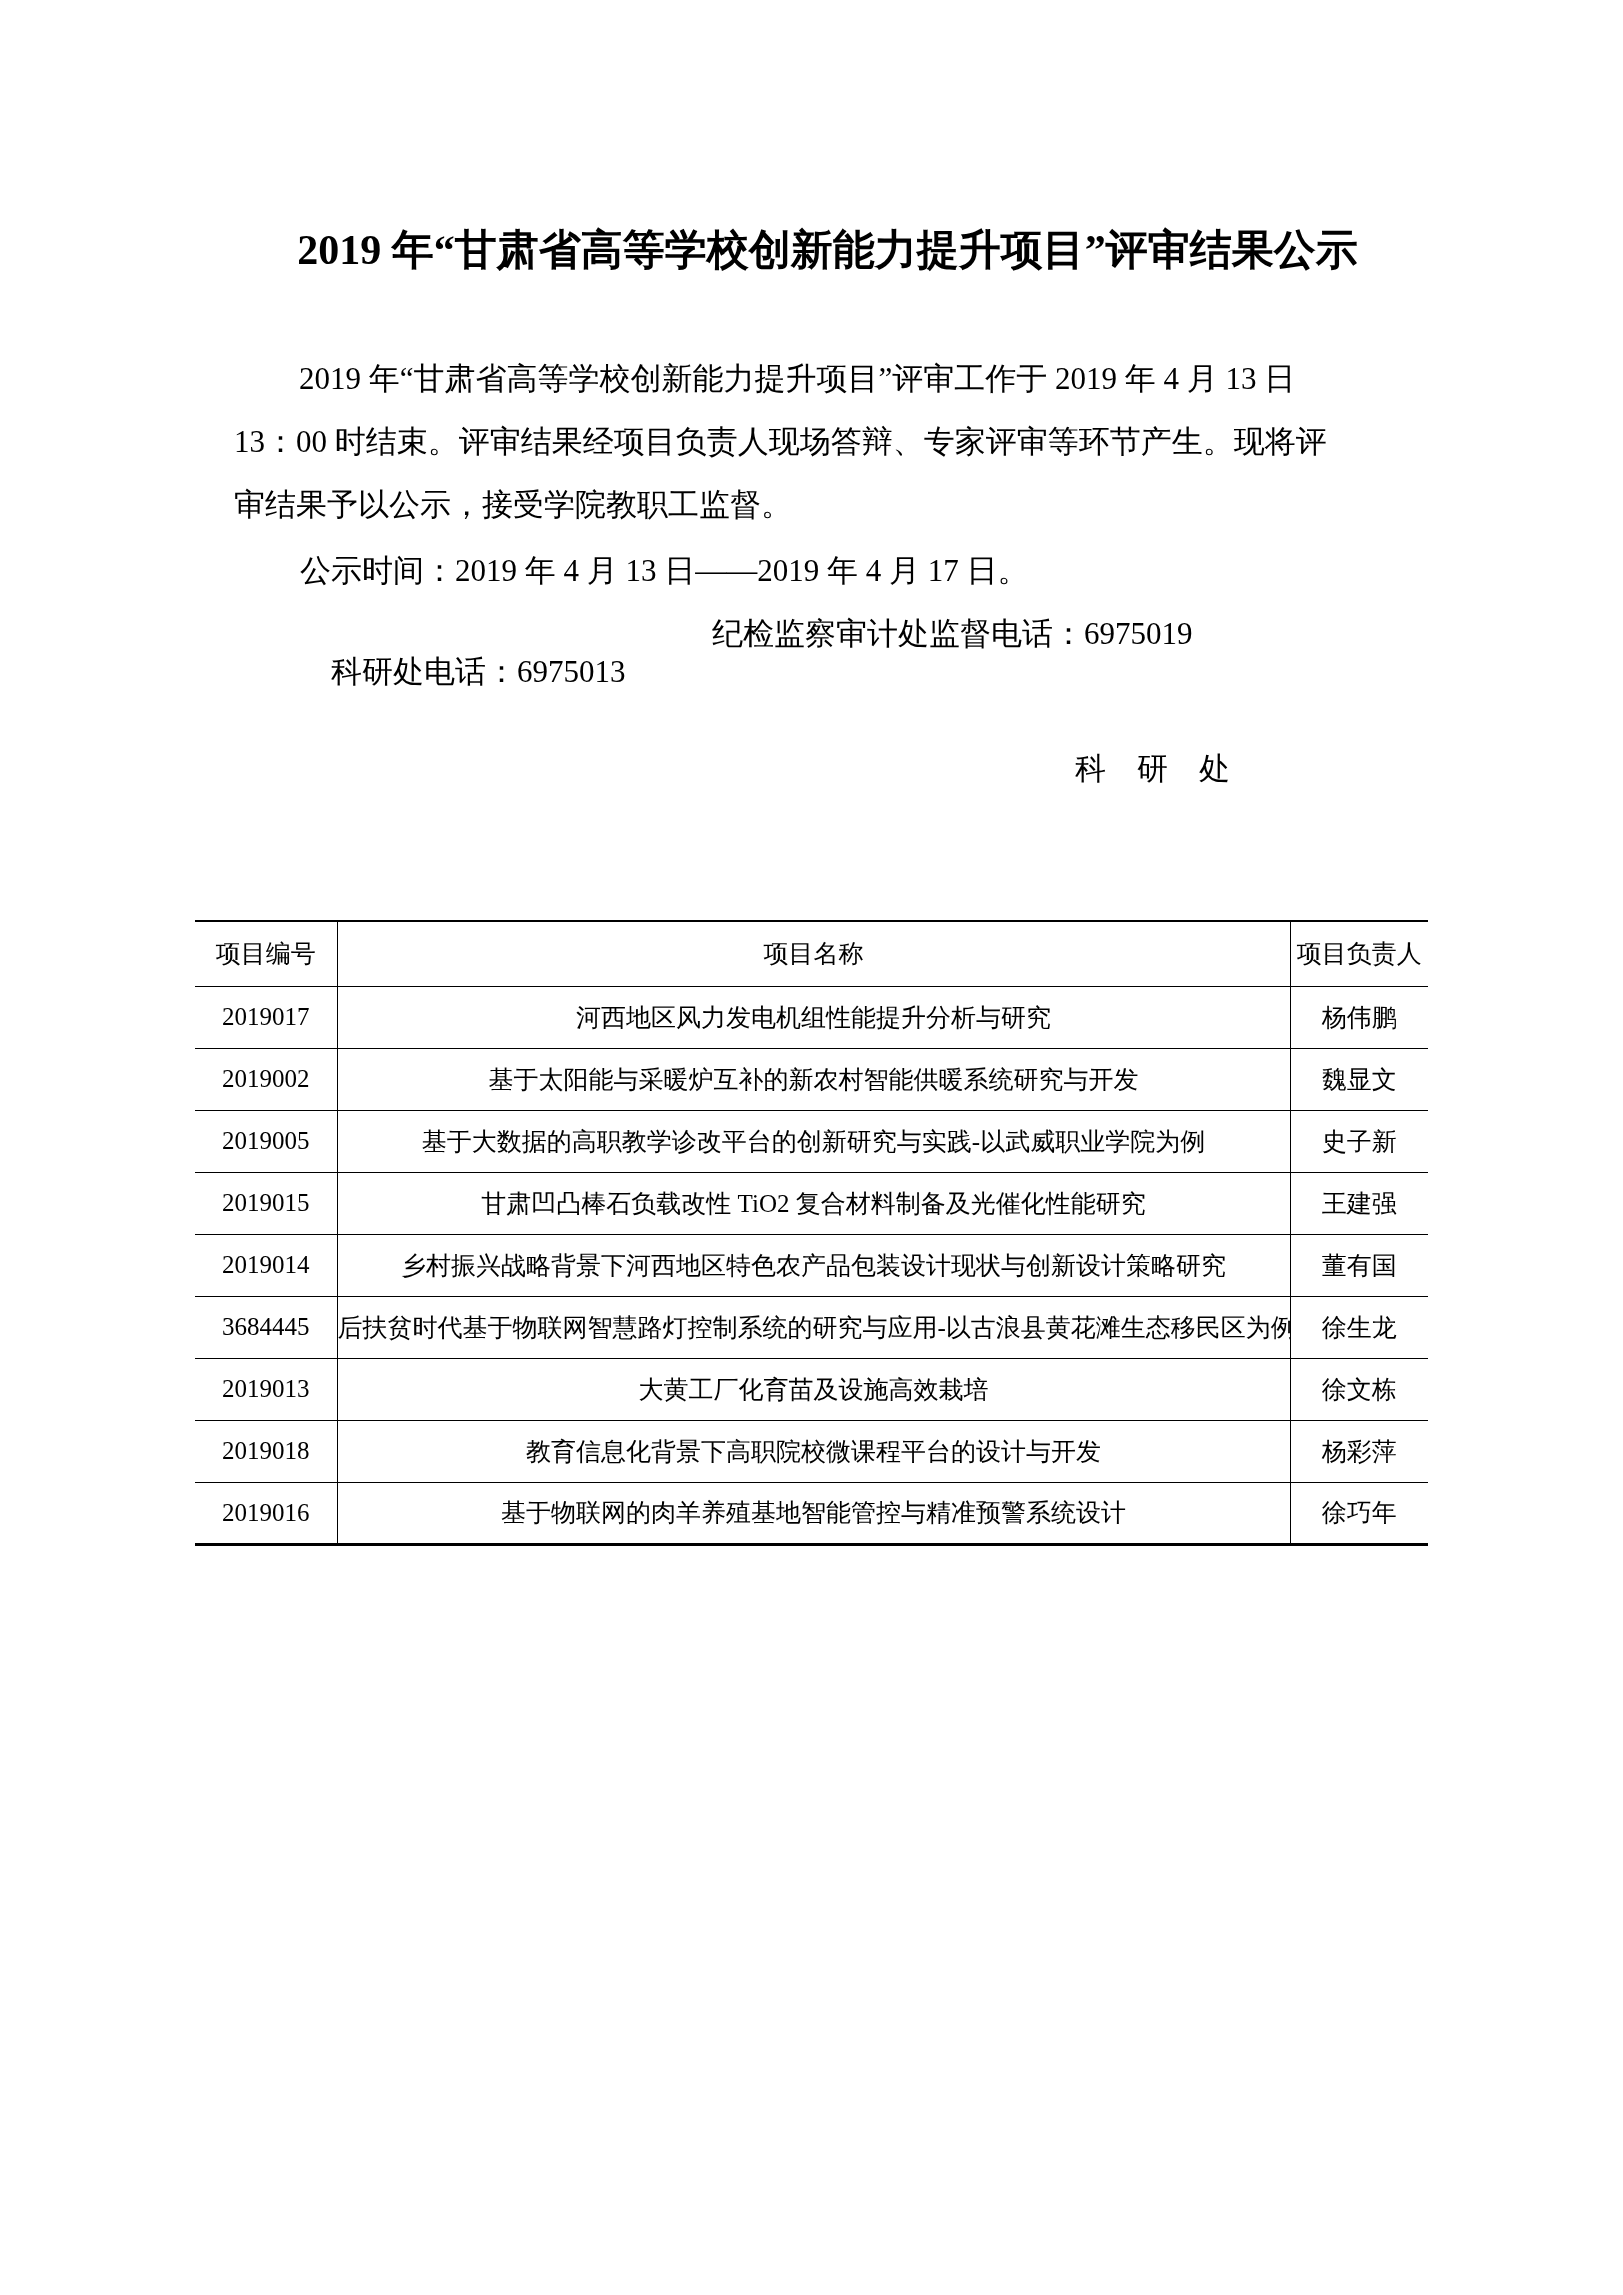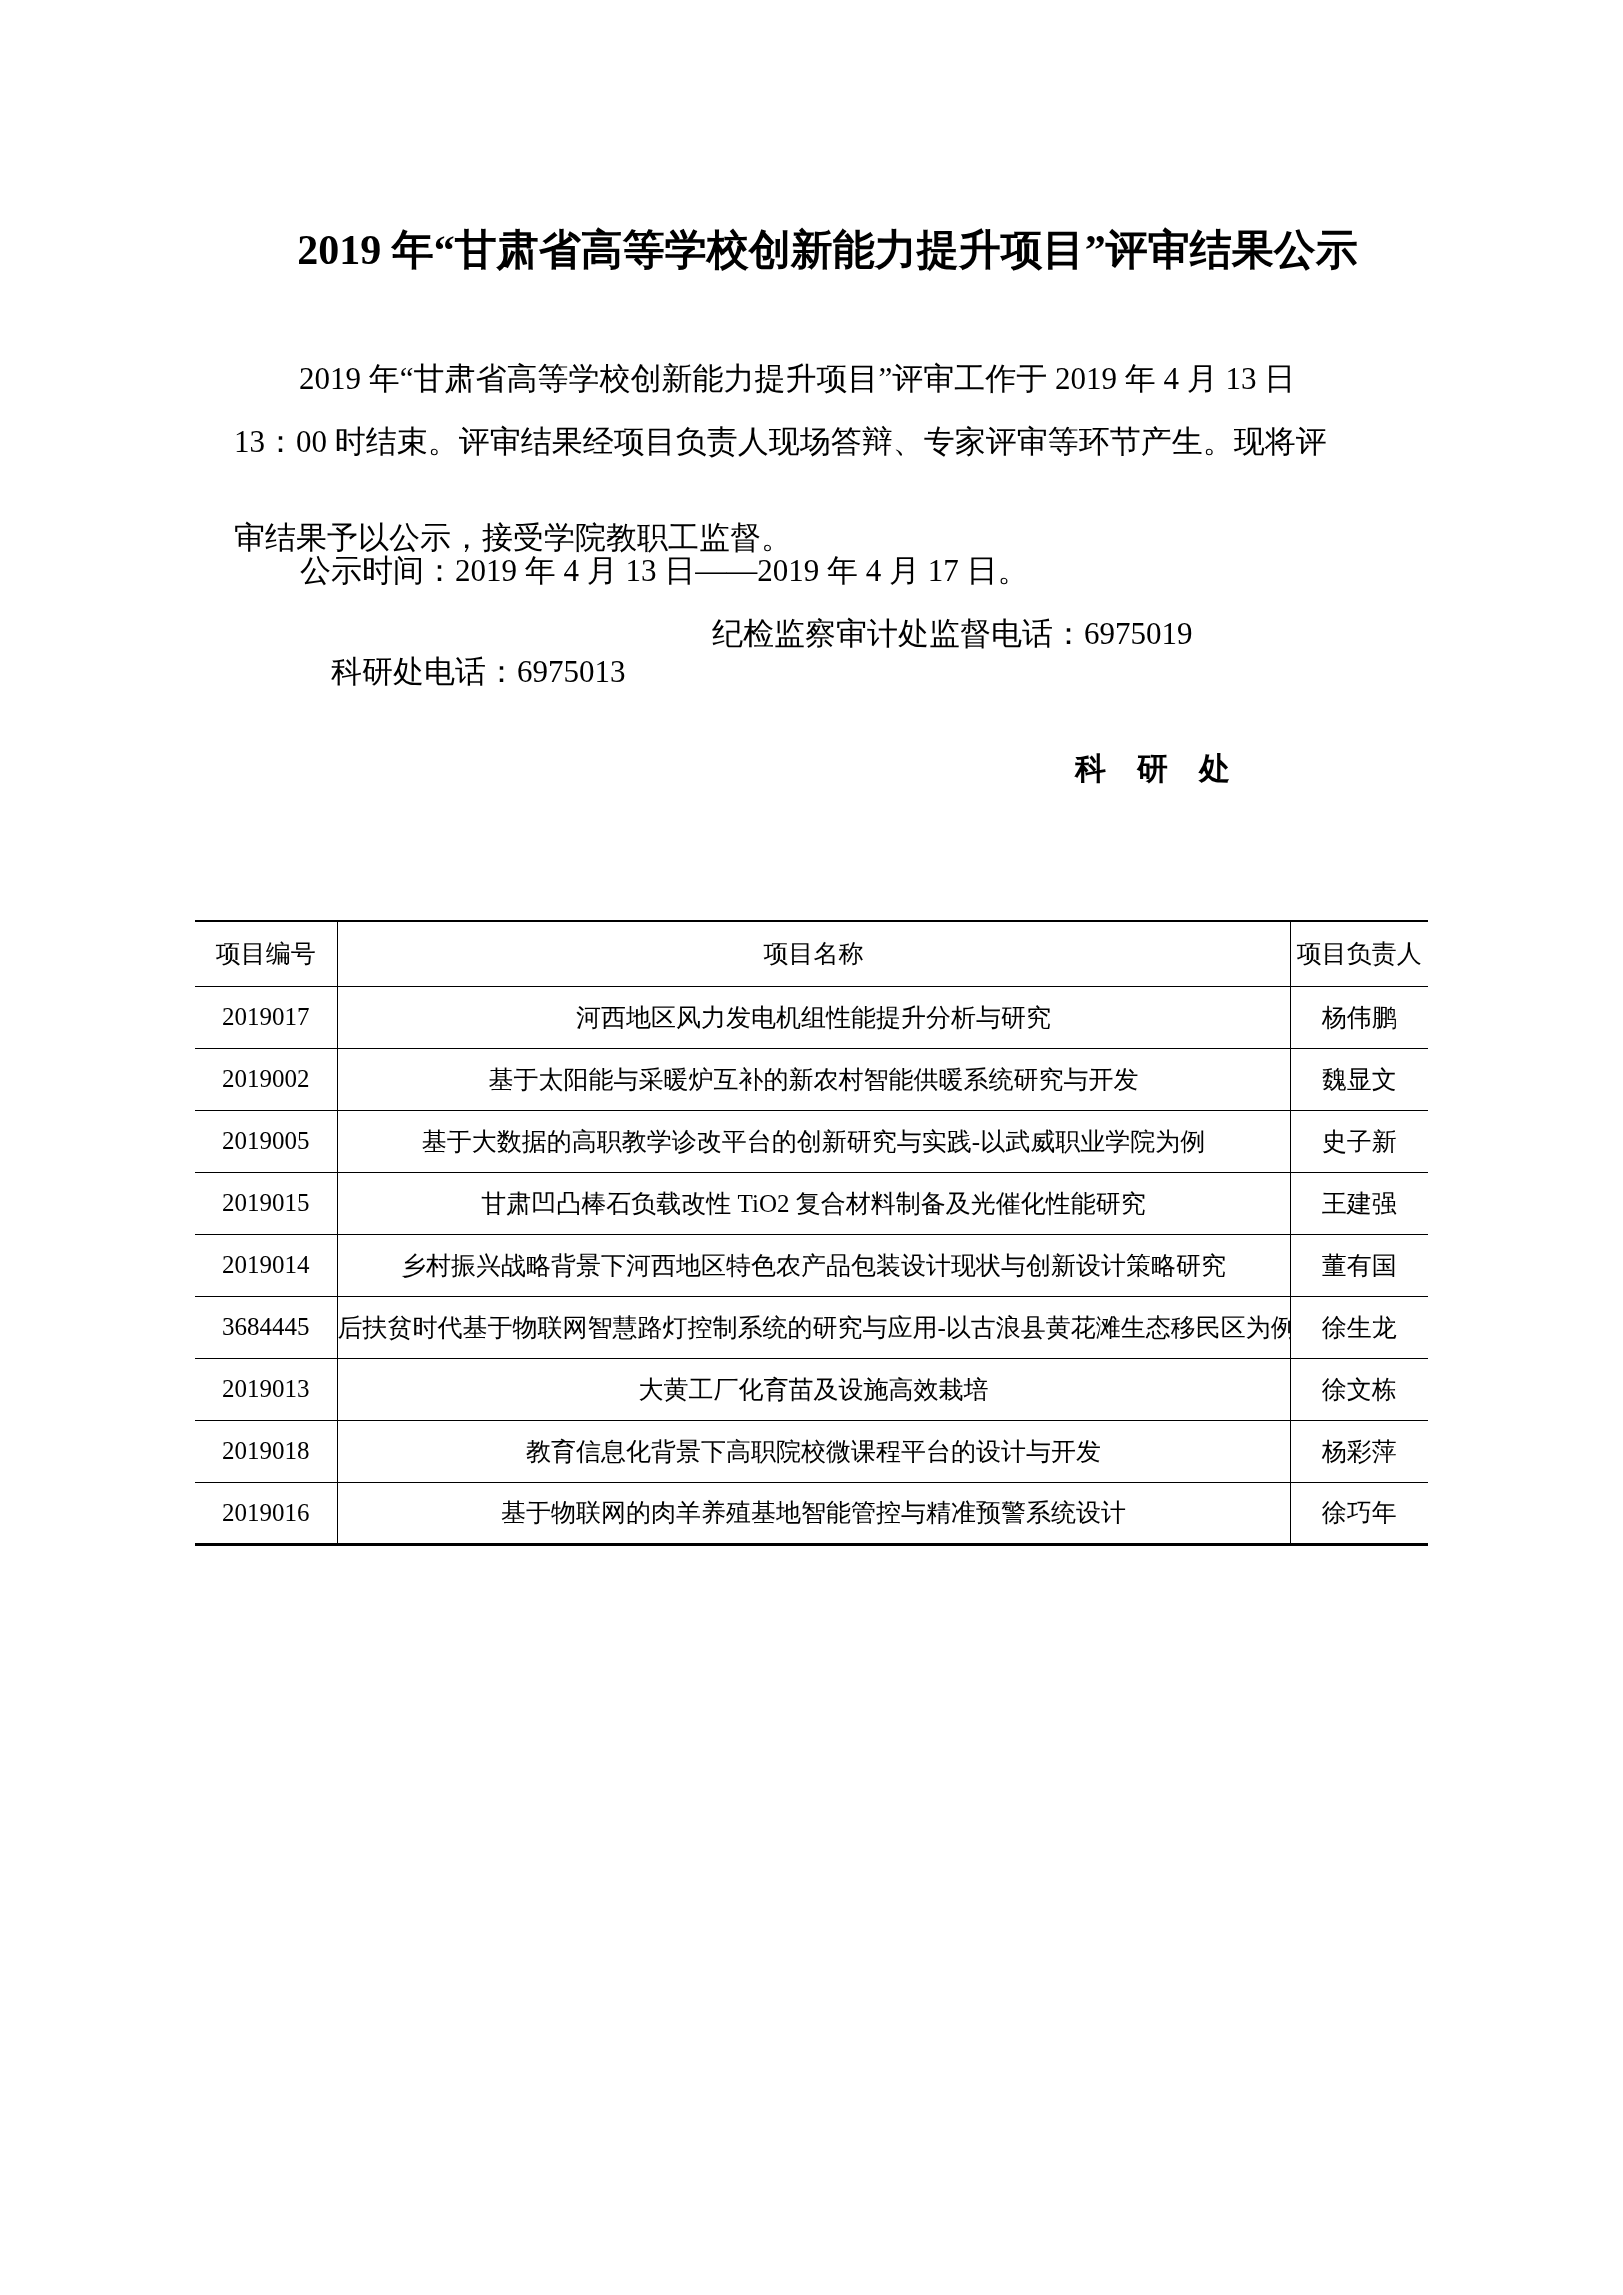--- a/index.html
+++ b/index.html
@@ -25,33 +25,32 @@
     white-space:pre;
   }
   .line{
     position:absolute;
     font-size:31px;
     line-height:38px;
     white-space:pre;
   }
   .para-l1{top:360px;left:299px;}
   .para-l2{top:423px;left:234px;}
-  .para-l3{top:486px;left:234px;margin-top:33px;}
+  .para-l3{top:486px;left:234px;}
   .notice-line{top:552px;left:300px;}
   .phone-line{top:615px;left:300px;}
   .phone-right{position:absolute;left:412px;top:0;white-space:pre;}
   .sig{
     position:absolute;
     left:956px;
     width:393px;
     text-align:center;
     font-size:31px;
     line-height:38px;
     white-space:pre;
-    font-weight:bold;
   }
   .sig-org{top:750px;}
   .sig-date{top:812px;}
   table.doc-table{
     position:absolute;
     left:195px;
     top:920px;
     width:1233px;
     border-collapse:collapse;
     table-layout:fixed;

